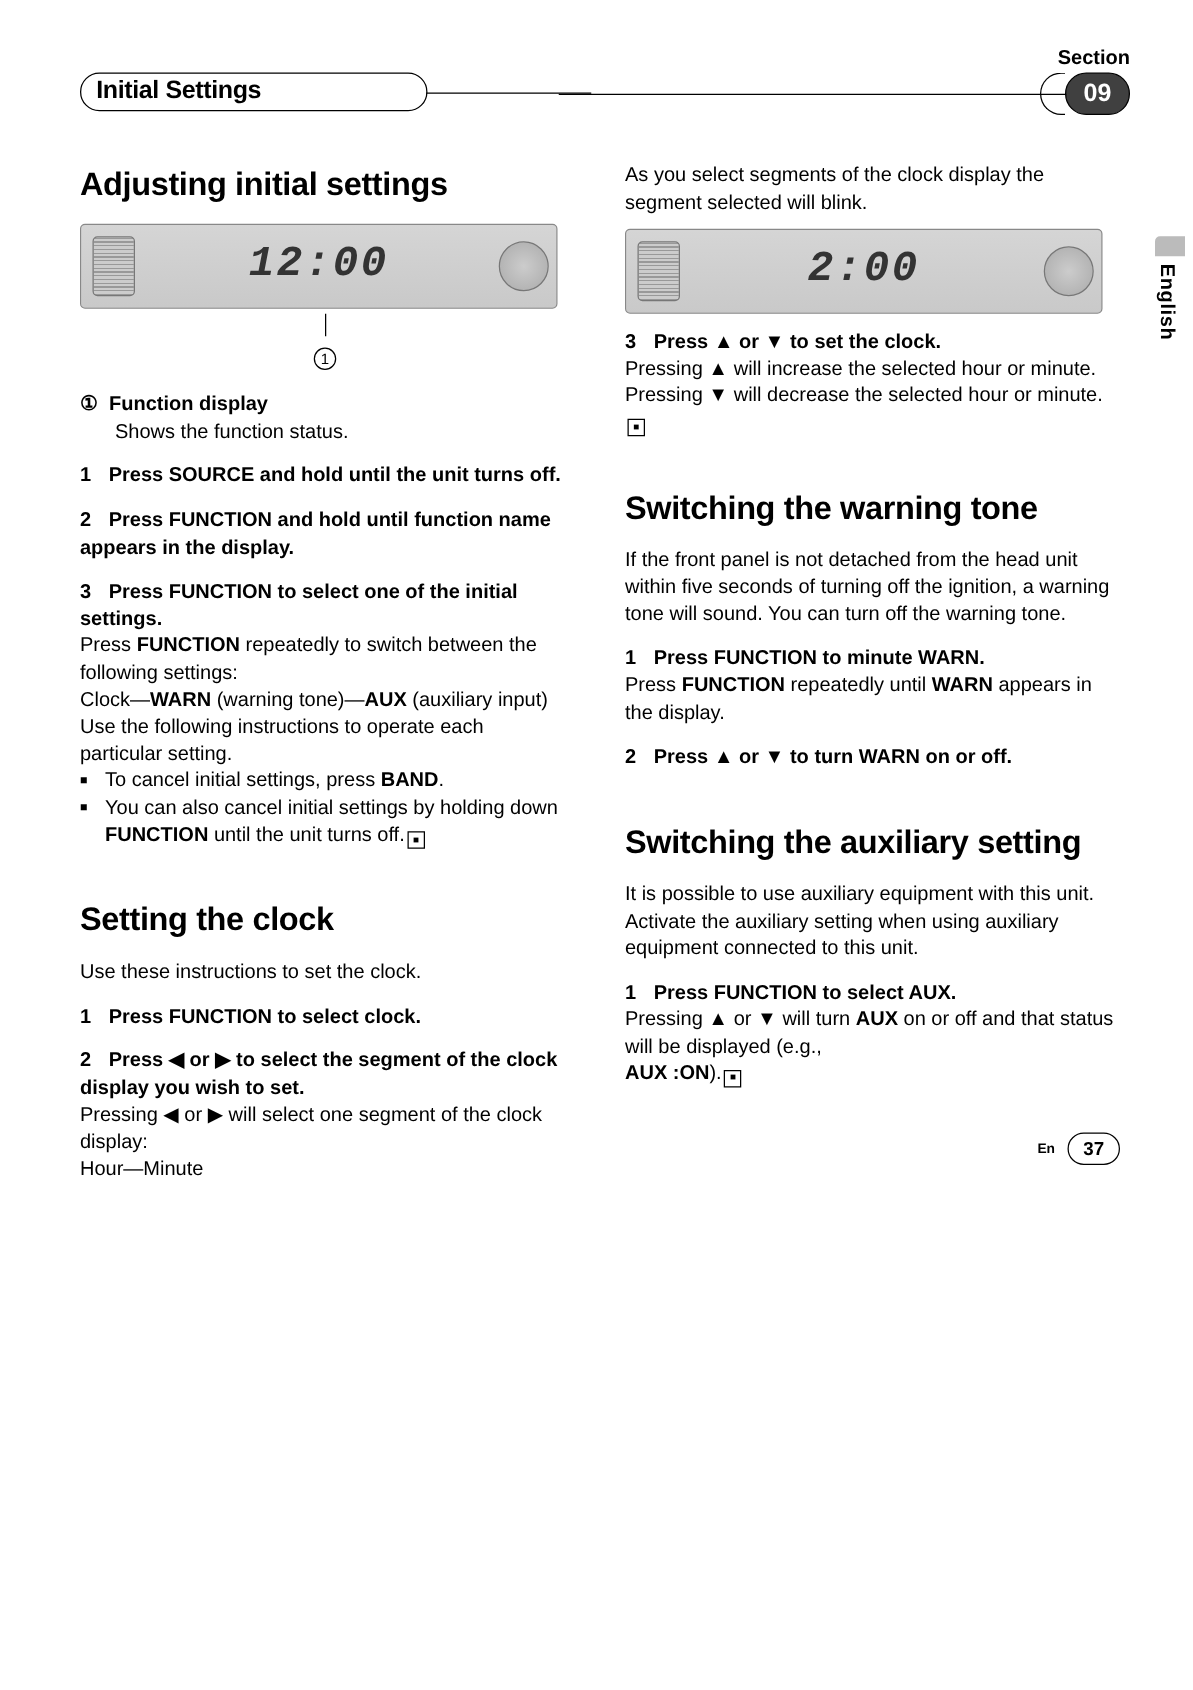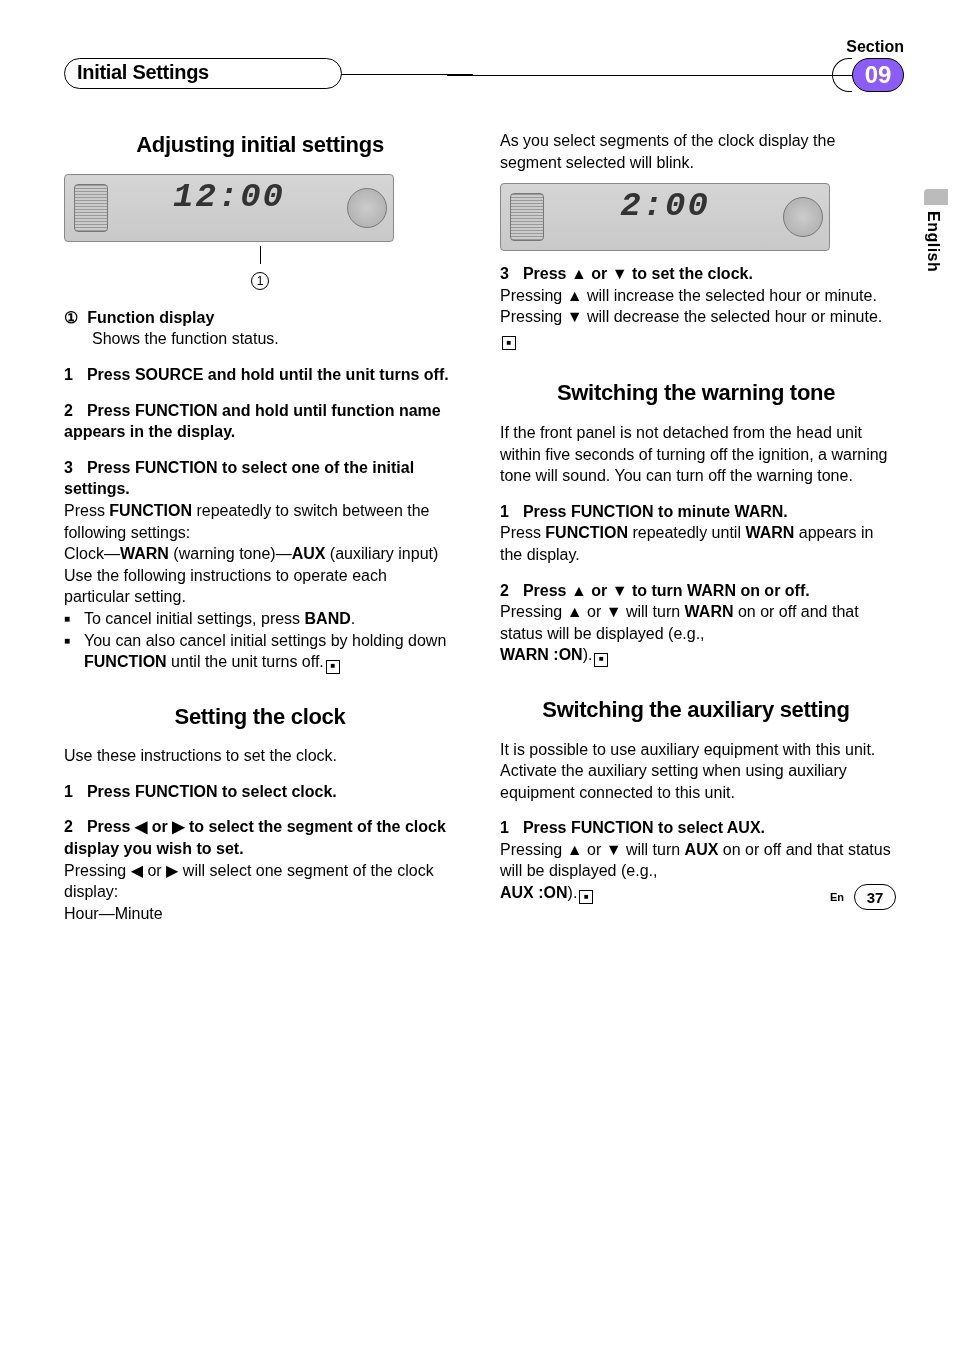--- a/index.html
+++ b/index.html
@@ -2,27 +2,27 @@
 <html><head>
 <meta charset="utf-8">
 <style>
   * { box-sizing: border-box; margin: 0; padding: 0; }
   body { width: 954px; height: 1352px; font-family: Arial, Helvetica, sans-serif; background: #fff; color: #000; position: relative; }
   .page { padding: 50px 50px 30px 64px; position: relative; }
   .top { position: relative; height: 50px; margin-bottom: 30px; }
   .sec-label { position: absolute; right: 0; top: -12px; font-size: 16px; font-weight: bold; }
   .pill { position: absolute; left: 0; top: 8px; border: 1.5px solid #000; border-radius: 20px; padding: 2px 16px 4px 12px; font-size: 20px; font-weight: 900; letter-spacing: -0.3px; width: 278px; }
   .pill::after { content: ""; position: absolute; left: 100%; top: 50%; width: 132px; height: 1px; background: #000; }
-  .pill-r { position: absolute; right: 0; top: 8px; border: 1.5px solid #000; border-radius: 20px; width: 52px; height: 34px; display: flex; align-items: center; justify-content: center; background: #8b5cf6; color: #fff; font-size: 24px; font-weight: 900; }
+  .pill-r { position: absolute; right: 0; top: 8px; border: 1.5px solid #000; border-radius: 20px; width: 52px; height: 34px; display: flex; align-items: center; justify-content: center; background: #404040; color: #fff; font-size: 20px; font-weight: 900; }
   .pill-r::before { content: ""; position: absolute; right: 100%; top: 50%; width: 406px; height: 1px; background: #000; }
   .curve { position: absolute; right: 52px; top: 8px; width: 20px; height: 34px; border: 1.5px solid #000; border-right: none; border-radius: 20px 0 0 20px; background: #fff; }
   .cols { display: flex; gap: 44px; }
   .col { width: 392px; font-size: 16px; line-height: 1.35; }
-  h1 { font-size: 22px; font-weight: 900; margin-bottom: 14px; letter-spacing: -0.3px; text-align: center; }
-  .display { width: 330px; height: 68px; background: linear-gradient(#d5d5d5,#c9c9c9); border: 1px solid #888; border-radius: 4px; margin: 4px 0 0 0; position: relative; display: flex; justify-content: center; }
+  h1 { font-size: 26px; font-weight: 900; margin-bottom: 14px; letter-spacing: -0.3px; }
+  .display { width: 382px; height: 68px; background: linear-gradient(#d5d5d5,#c9c9c9); border: 1px solid #888; border-radius: 4px; margin: 4px 0 0 0; position: relative; display: flex; align-items: center; justify-content: center; }
   .seg { font-family: "Courier New", monospace; font-size: 34px; font-weight: bold; font-style: italic; letter-spacing: 2px; color: #333; }
   .lcd-side { position: absolute; top: 6px; bottom: 6px; width: 44px; display: flex; align-items: center; justify-content: center; }
   .lcd-side.l { left: 4px; }
   .lcd-side.r { right: 4px; }
   .find, .dial { width: 40px; height: 40px; border: 1px solid #777; border-radius: 50%; background: radial-gradient(#ccc,#aaa); }
   .find { border-radius: 4px; width: 34px; height: 48px; background: repeating-linear-gradient(0deg,#999 0 1px,#ccc 1px 3px); }
   .callout { text-align: center; margin: 4px 0 16px 0; }
   .callout-line { display: inline-block; width: 1px; height: 18px; background: #000; }
   .circ { display: inline-flex; width: 18px; height: 18px; border: 1px solid #000; border-radius: 50%; align-items: center; justify-content: center; font-size: 12px; margin-top: -2px; }
   .subh { font-weight: bold; margin-top: 12px; }
@@ -33,21 +33,21 @@
   .sq-end { display: inline-flex; width: 14px; height: 14px; border: 1px solid #000; align-items: center; justify-content: center; font-size: 8px; vertical-align: -1px; margin-left: 2px; }
   .sq-end::before { content: "■"; }
   .side-tab { position: absolute; right: 6px; top: 189px; width: 24px; }
   .side-bar { width: 24px; height: 16px; background: #bbb; border-radius: 4px 0 0 0; margin-bottom: 6px; }
   .side-text { writing-mode: vertical-rl; font-size: 16px; font-weight: bold; letter-spacing: 0.5px; text-align: left; }
   .footer { position: absolute; right: 58px; bottom: 44px; display: flex; align-items: center; gap: 10px; }
   .en-lbl { font-size: 11px; font-weight: bold; }
   .pg-ov { width: 42px; height: 26px; border: 1.5px solid #000; border-radius: 14px; display: flex; align-items: center; justify-content: center; font-size: 15px; font-weight: bold; }
   .b { font-weight: bold; }
   .mt { margin-top: 14px; }
-  .mt-lg { margin-top: 28px; }
+  .mt-lg { margin-top: 39px; }
   .arrow { font-family: Arial; }
 </style>
 </head>
 <body>
 <div class="page">
 
 <div class="top">
   <div class="sec-label">Section</div>
   <div class="pill">Initial Settings</div>
   <div class="curve"></div>
@@ -112,21 +112,20 @@
     <div class="subh"><span class="n">3</span><span class="arrow">Press ▲ or ▼ to set the clock.</span></div>
     <div class="arrow"><span>Pressing ▲ will increase the selected hour or minute. Pressing ▼ will decrease the selected hour or minute.</span><span class="sq-end"></span></div>
 
     <h1 class="mt-lg">Switching the warning tone</h1>
     <div>If the front panel is not detached from the head unit within five seconds of turning off the ignition, a warning tone will sound. You can turn off the warning tone.</div>
 
     <div class="subh mt"><span class="n">1</span><span>Press FUNCTION to minute WARN.</span></div>
     <div><span>Press </span><span class="b">FUNCTION</span><span> repeatedly until </span><span class="b">WARN</span><span> appears in the display.</span></div>
 
     <div class="subh mt"><span class="n">2</span><span class="arrow">Press ▲ or ▼ to turn WARN on or off.</span></div>
-    <div><span class="arrow">Pressing ▲ or ▼ will turn </span><span class="b">WARN</span><span> on or off and that status will be displayed (e.g., </span><br><span class="b">WARN :ON</span><span>).</span><span class="sq-end"></span></div>
 
     <h1 class="mt-lg">Switching the auxiliary setting</h1>
     <div>It is possible to use auxiliary equipment with this unit. Activate the auxiliary setting when using auxiliary equipment connected to this unit.</div>
 
     <div class="subh mt"><span class="n">1</span><span>Press FUNCTION to select AUX.</span></div>
 
     <div><span class="arrow">Pressing ▲ or ▼ will turn </span><span class="b">AUX</span><span> on or off and that status will be displayed (e.g., </span><br><span class="b">AUX :ON</span><span>).</span><span class="sq-end"></span></div>
   </div>
 </div>
 

